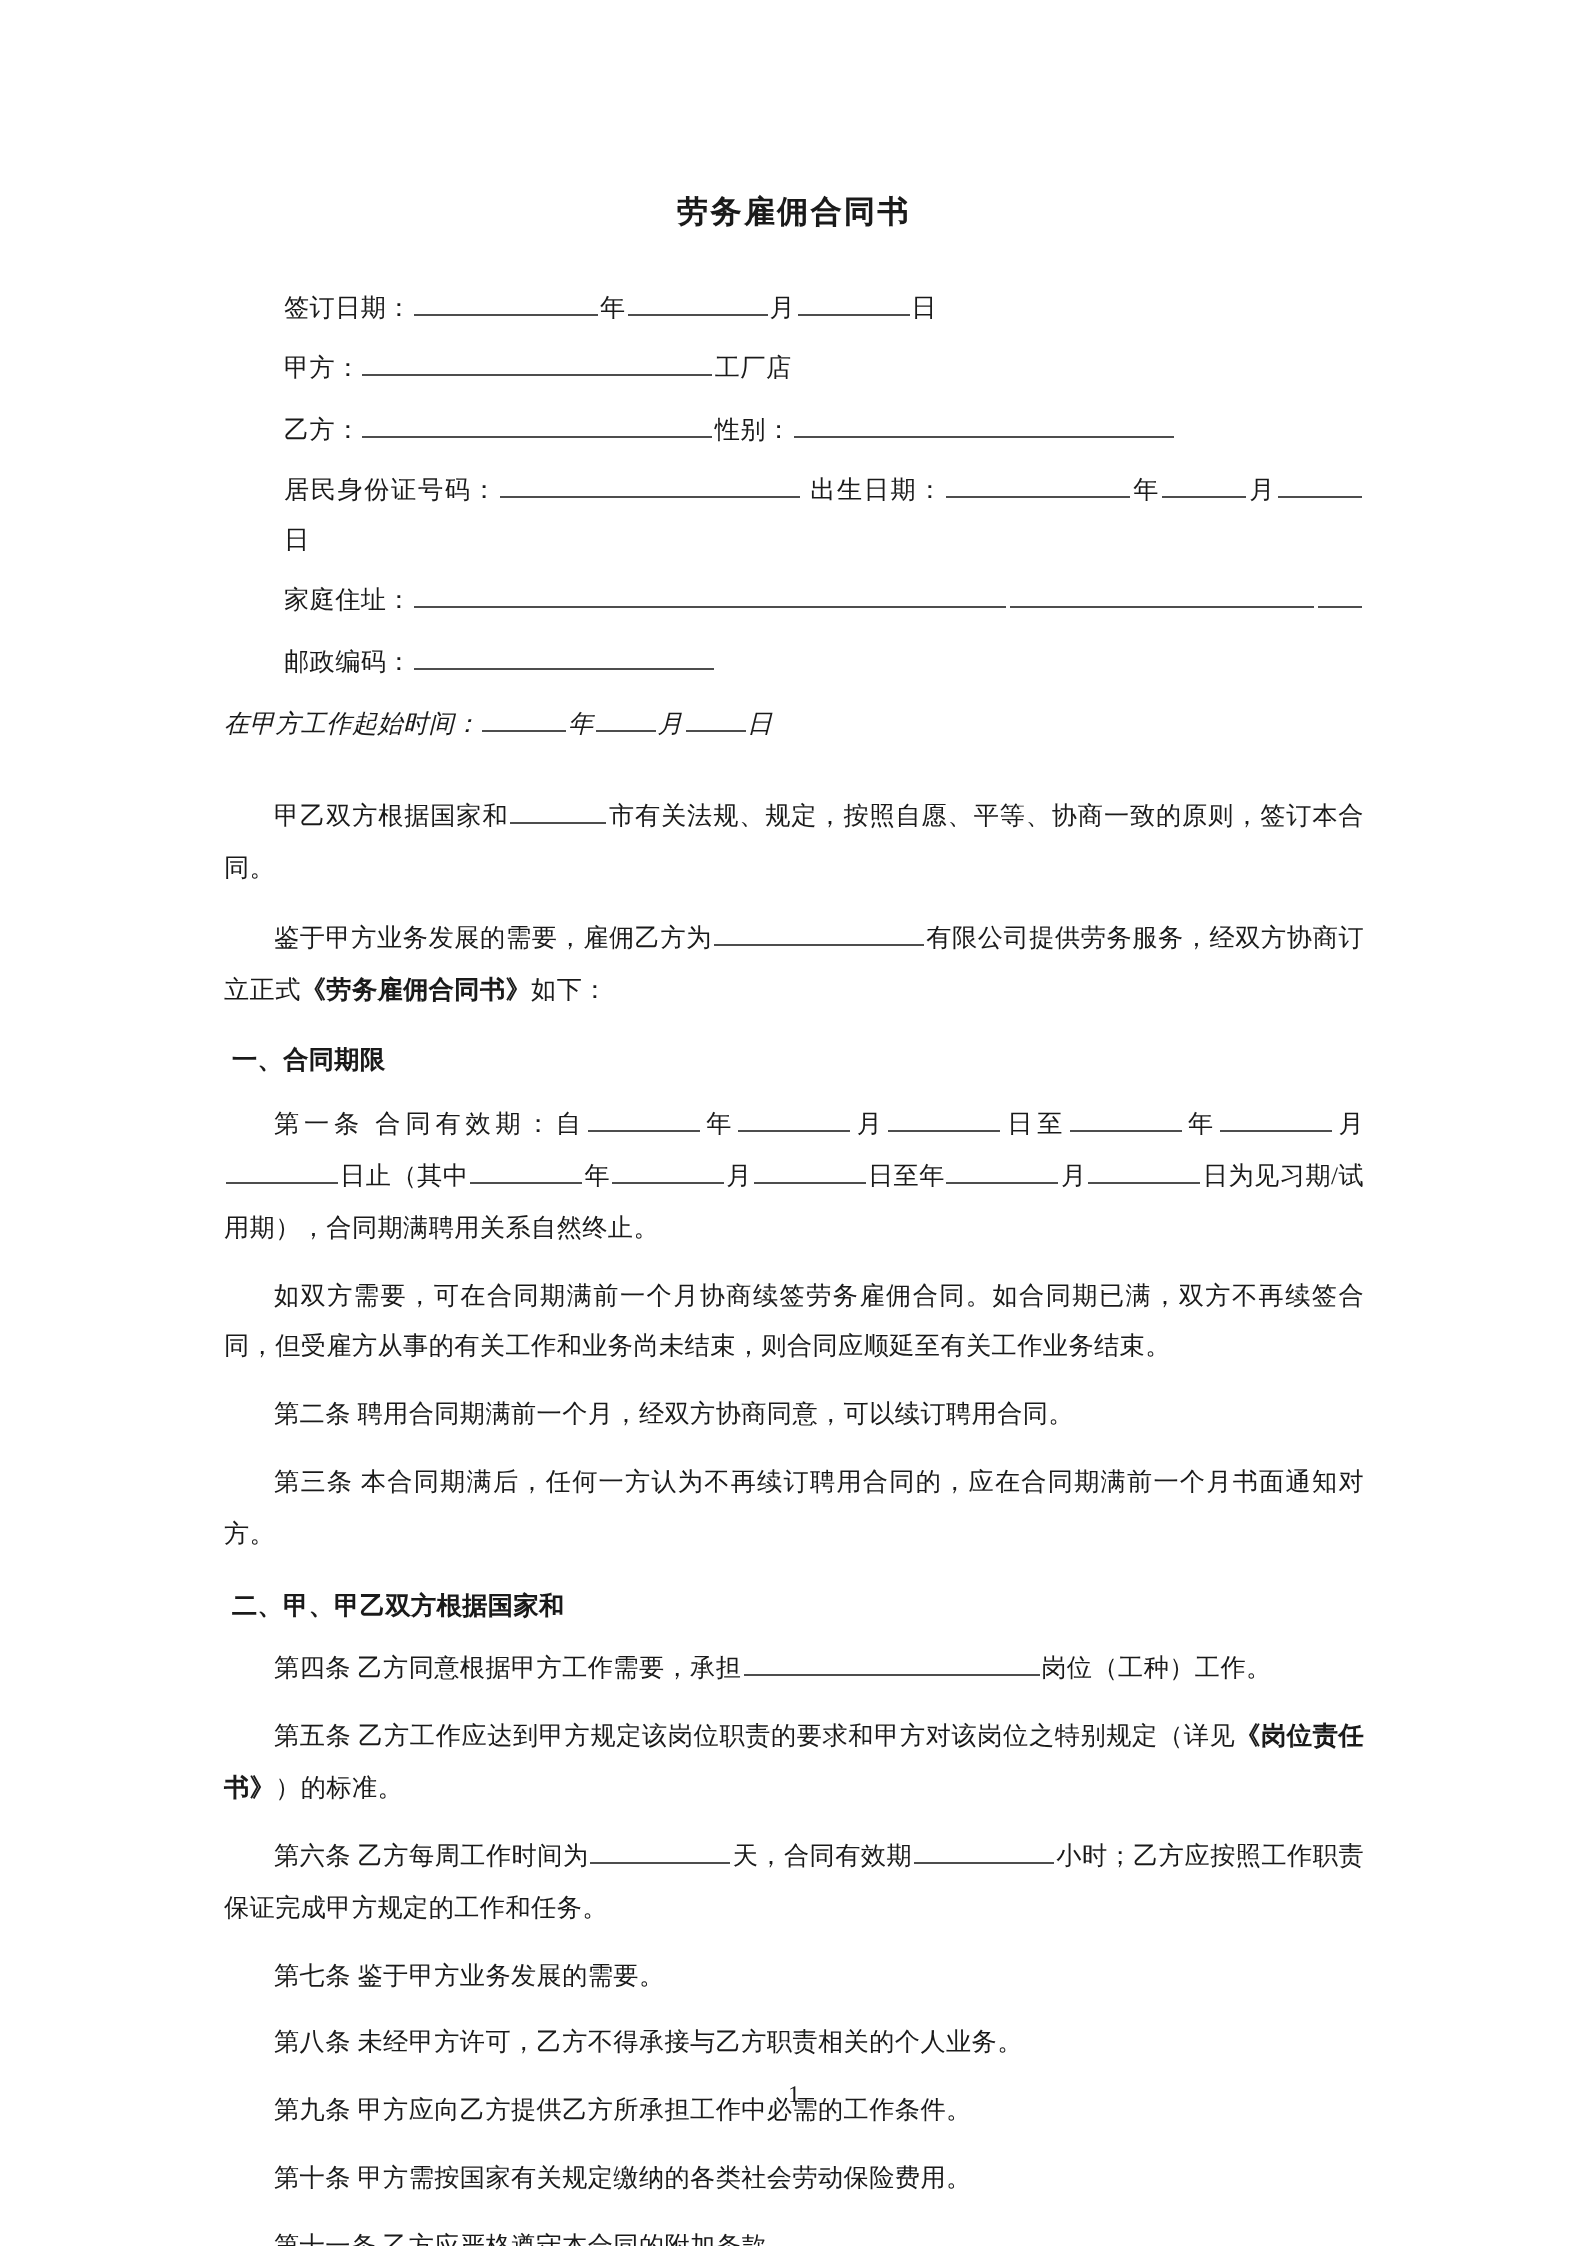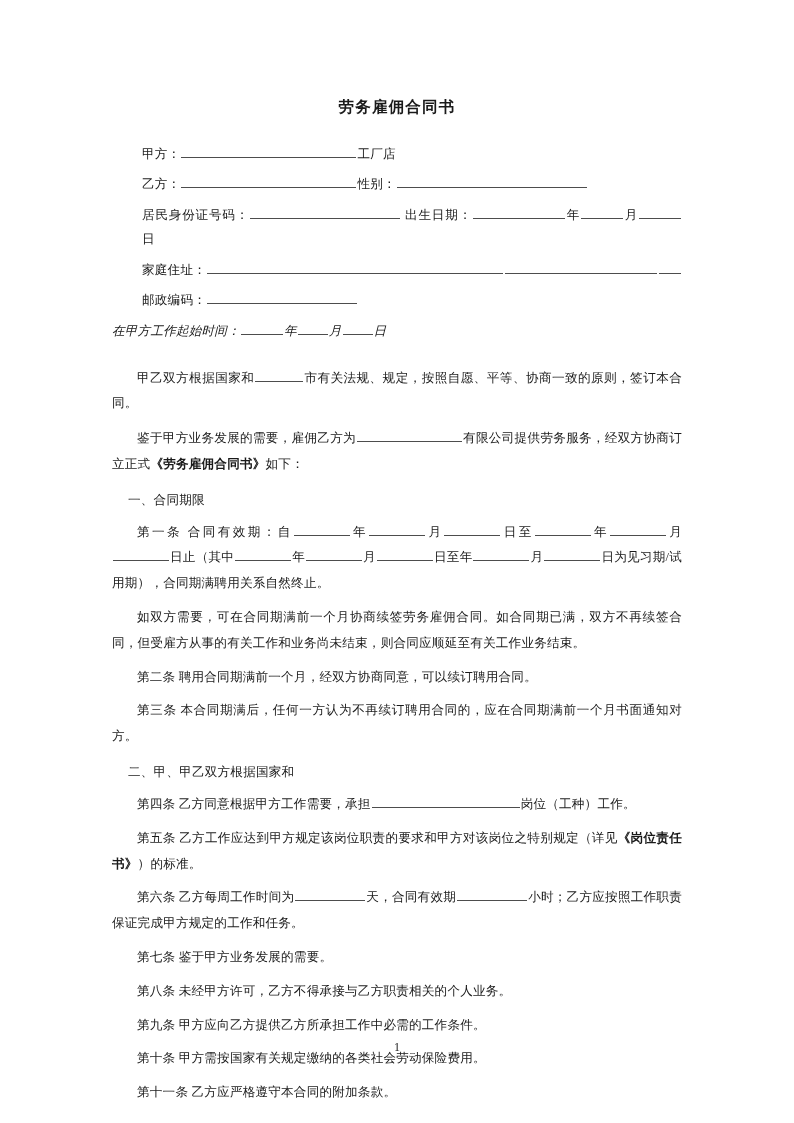--- a/index.html
+++ b/index.html
@@ -58,21 +58,22 @@
   .p.form-right {
     text-align: left;
     margin-bottom: 22px;
     line-height: 1.95;
     font-style: italic;
   }
   .p.heading {
     margin-top: 10px;
     margin-bottom: 6px;
     text-indent: 0;
-    margin-left: 16px;
+    margin-left: 4px;
+    font-weight: bold;
   }
   .p.clause { text-indent: 25px; }
   .p.tight { margin-bottom: 9px; }
 
   
   .blank {
     display: inline-block;
     border-bottom: 1px solid #4d4d4d;
     vertical-align: baseline;
     height: 0.95em;
@@ -108,20 +109,23 @@
   }
 </style>
 </head>
 <body>
 
 <div class="page">
   <div class="doc-body">
 
     <h1 class="doc-title">劳务雇佣合同书</h1>
 
+    <p class="p form">
+      <span>签订日期：</span><span class="blank b-xl"></span><span>年</span><span class="blank b-l"></span><span>月</span><span class="blank b-m"></span><span>日</span>
+    </p>
 
     <p class="p form">
       <span>甲方：</span><span class="blank b-party"></span><span>工厂店</span>
     </p>
 
     <p class="p form">
       <span>乙方：</span><span class="blank b-party"></span><span>性别：</span><span class="blank b-gender"></span>
     </p>
 
     <p class="p form">

